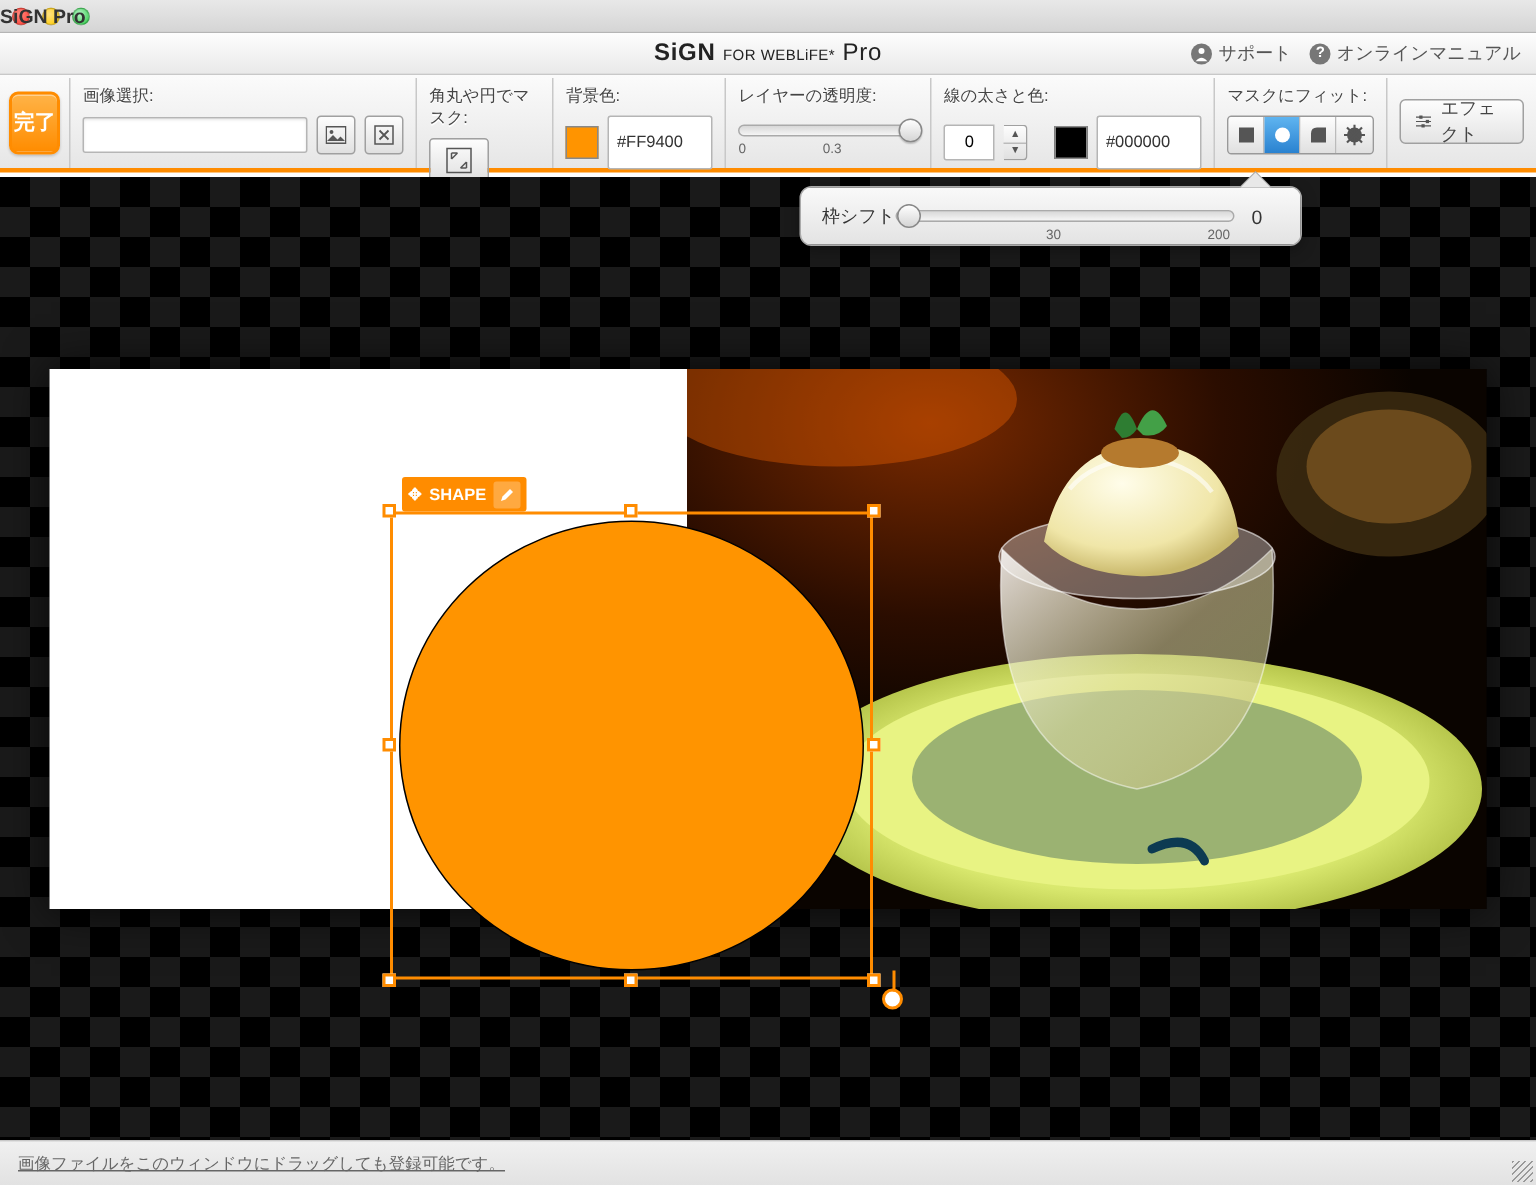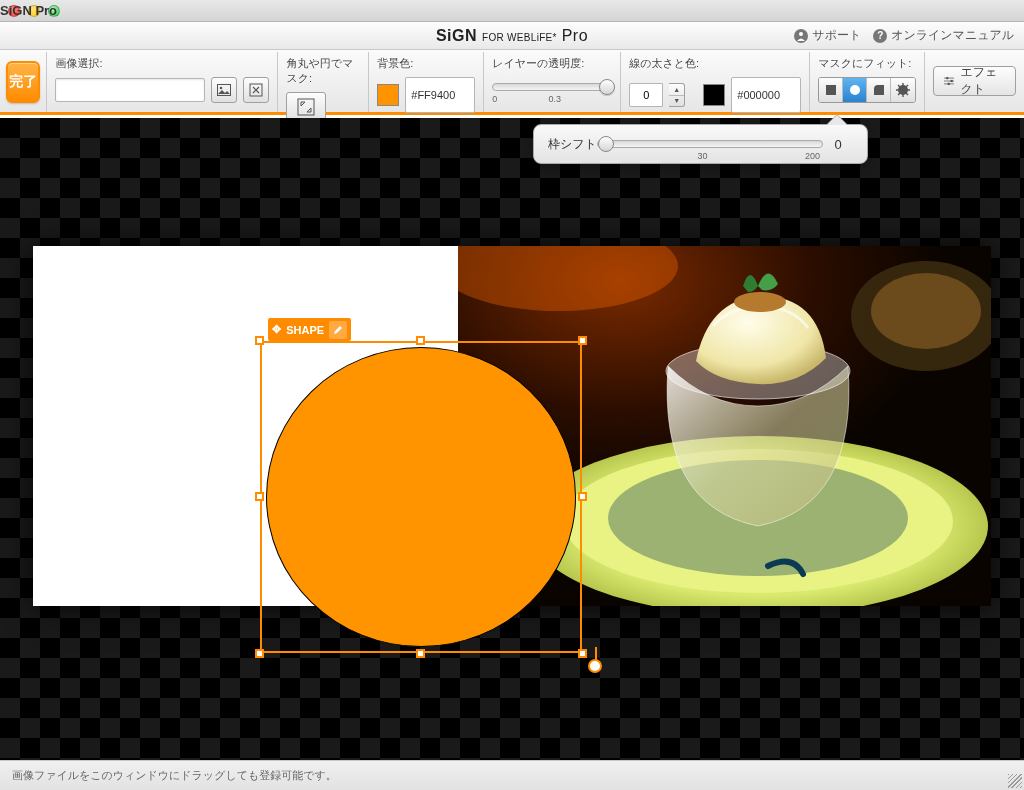--- a/index.html
+++ b/index.html
@@ -85,21 +85,21 @@
 .h-ml{top:calc(50% - 5px);left:-5px;} .h-mr{top:calc(50% - 5px);right:-5px;}
 .h-bl{bottom:-5px;left:-5px;} .h-bm{bottom:-5px;left:calc(50% - 5px);} .h-br{bottom:-5px;right:-5px;}
 .rotate { position:absolute; bottom:-20px; right:-20px; width:14px; height:14px; background:#fff; border:2px solid #ff8c00; border-radius:50%;}
 .rotate:before{content:"";position:absolute;top:-14px;left:5px;width:2px;height:14px;background:#ff8c00;}
 .shape-circle { position:absolute; inset:6px 6px 6px 6px; background:#ff9400; border-radius:50%; border:1px solid #000;}
 
 .shape-tag { position:absolute; top:200px; left:268px; height:23px; background:#ff8c00; color:#fff; font-size:11px; font-weight:bold; display:flex; align-items:center; padding:0 4px; gap:5px; border-radius:2px; z-index:3;}
 .shape-tag .edit { width:18px; height:18px; background:rgba(255,255,255,.25); border-radius:2px; display:flex; align-items:center; justify-content:center;}
 
 
-.footer { position:absolute; bottom:0; left:0; right:0; height:30px; background:linear-gradient(#f0f0f0,#e2e2e2); border-top:1px solid #c8c8c8; display:flex; align-items:center; padding:0 12px; font-size:11px; color:#666;}
+.footer { position:absolute; bottom:0; left:0; right:0; height:30px; background:linear-gradient(#f0f0f0,#e2e2e2); border-top:1px solid #c8c8c8; display:flex; align-items:center; padding:0 12px; font-size:11px; color:#666;text-decoration:underline;}
 .resize-grip { position:absolute; right:2px; bottom:2px; width:14px; height:14px; background:repeating-linear-gradient(135deg,#999 0,#999 1px,transparent 1px,transparent 3px);}
 </style>
 </head>
 <body>
 
 <div class="titlebar">
   <div class="traffic">
     <div class="dot red"></div>
     <div class="dot yellow"></div>
     <div class="dot green"></div>

